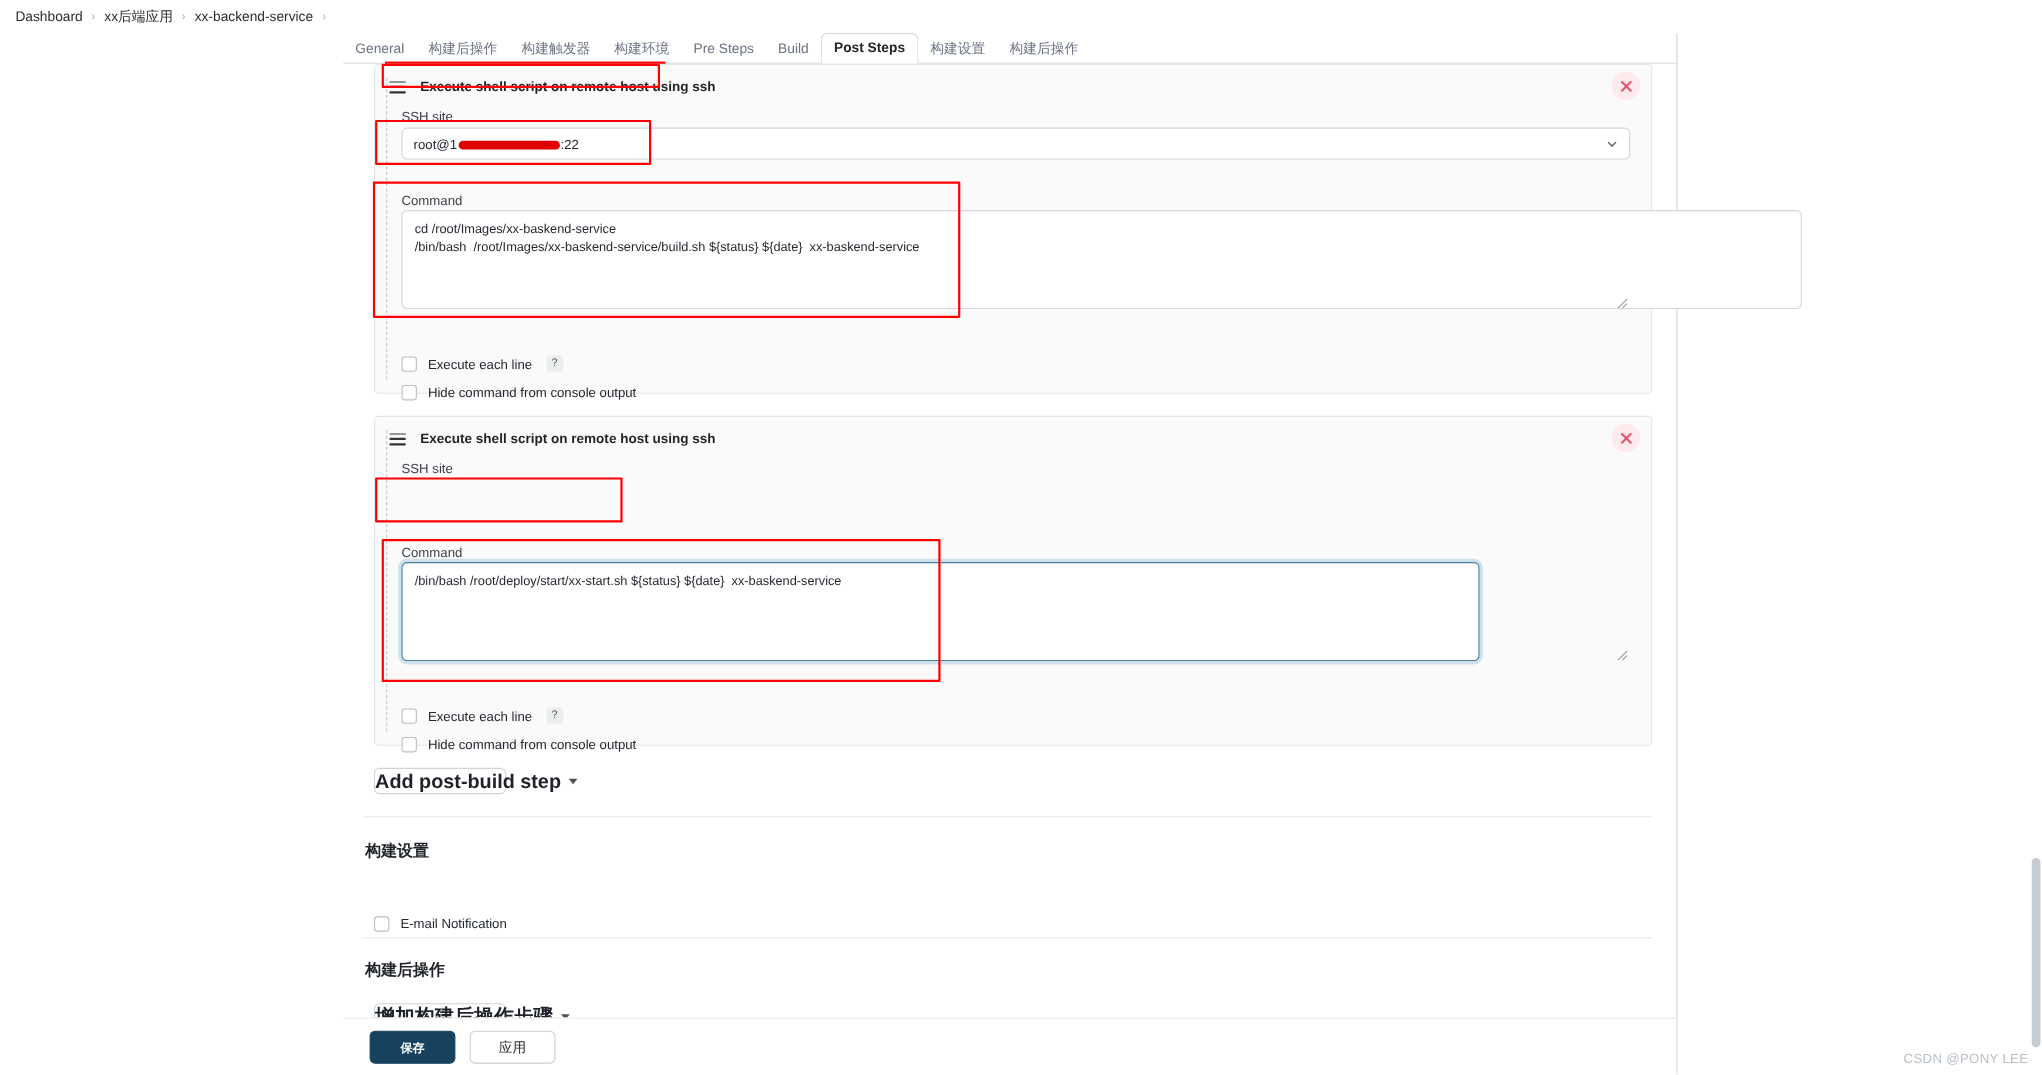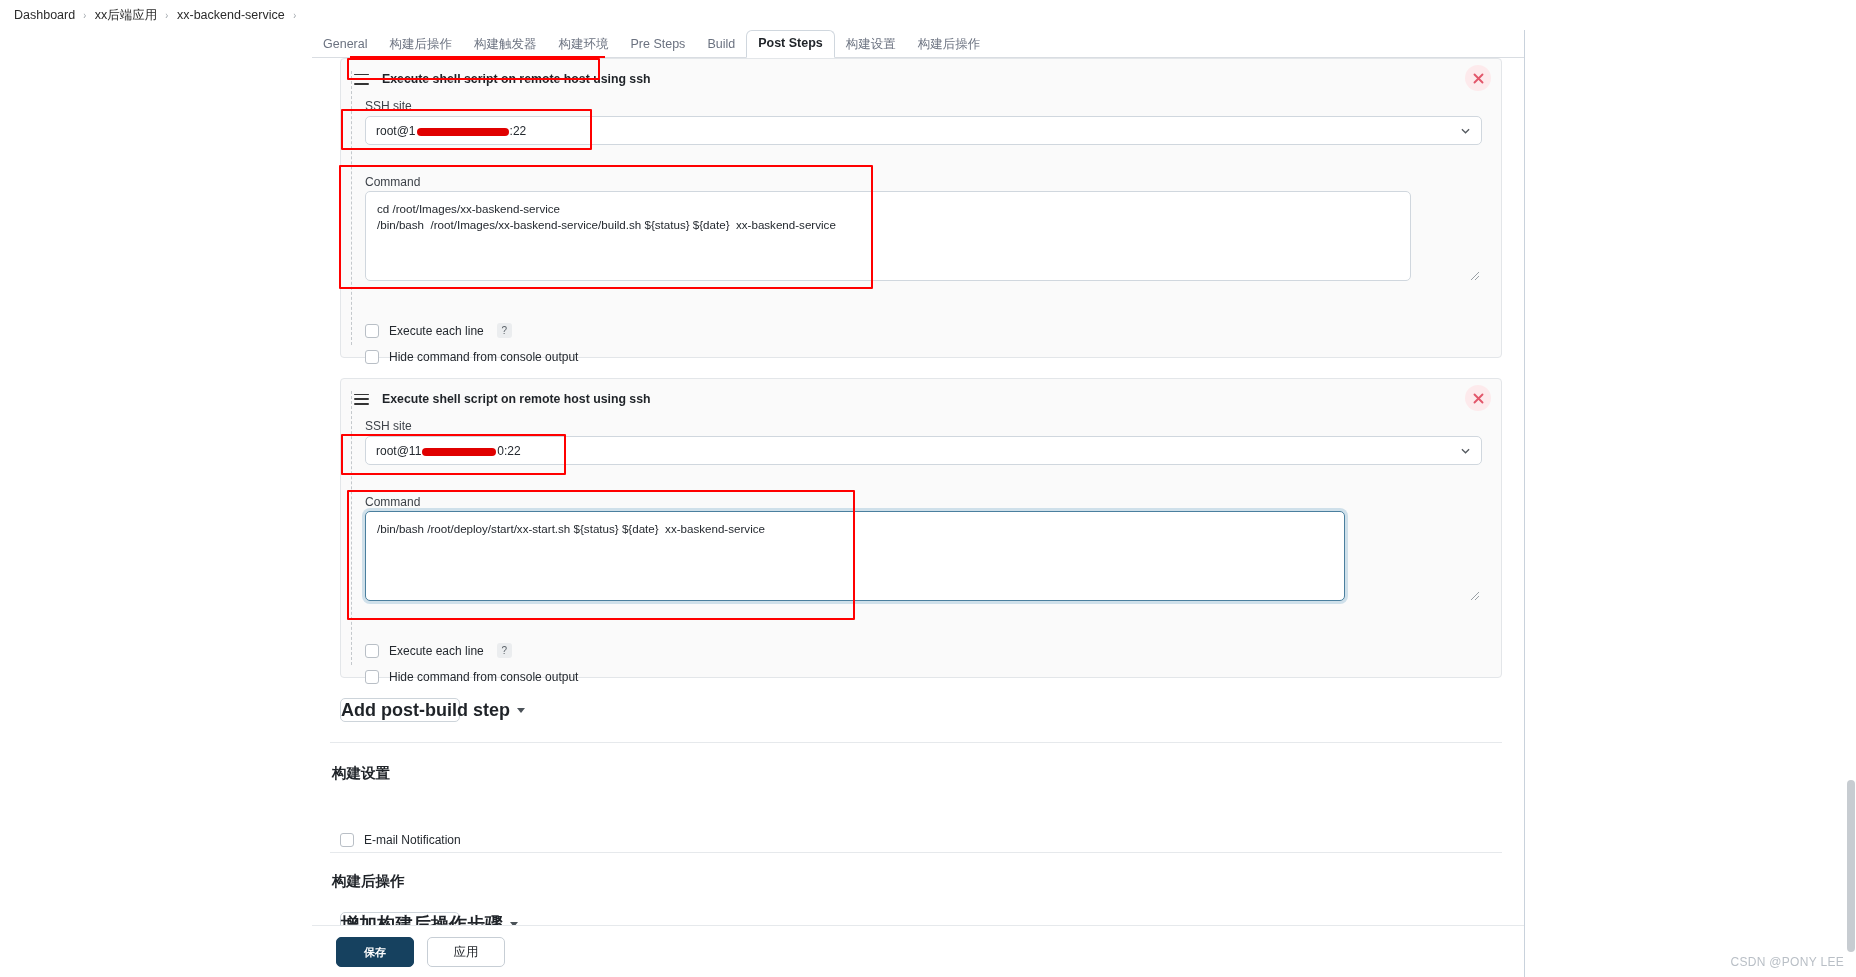--- a/index.html
+++ b/index.html
@@ -363,21 +363,21 @@
             <span class="redact" style="width:92px;"></span>
             <span>:22</span>
         </span>
         <svg class="chev" viewBox="0 0 10 10">
           <path d="M1 3 L5 7 L9 3" fill="none" stroke="#54595f" stroke-width="1.4"></path>
         </svg>
       </div>
 
       <div class="field-label" style="left:24px; top:116px;">Command</div>
 
-      <textarea class="textarea" style="left: 24px; top: 132px; width: 1046px; height: 90px;" spellcheck="false">cd /root/Images/xx-baskend-service
+      <textarea class="textarea" style="left: 24px; top: 132px; width: 1273px; height: 90px;" spellcheck="false">cd /root/Images/xx-baskend-service
 /bin/bash  /root/Images/xx-baskend-service/build.sh ${status} ${date}  xx-baskend-service</textarea>
       <svg class="resize-grip" style="left:1128px; top:211px;" viewBox="0 0 11 11">
         <path d="M10 2 L2 10 M10 6 L6 10" stroke="#9aa0a6" stroke-width="1" fill="none"></path>
       </svg>
 
       <div class="check-row" style="left:24px; top:237px;">
         <span class="cbox"></span>
         <span class="check-label">Execute each line</span>
         <span class="help-badge">?</span>
       </div>
@@ -403,30 +403,20 @@
       </div>
 
       <div class="close-btn">
         <svg width="11" height="11" viewBox="0 0 11 11">
           <path d="M1.5 1.5 L9.5 9.5 M9.5 1.5 L1.5 9.5" stroke="#e2566a" stroke-width="1.9" stroke-linecap="round"></path>
         </svg>
       </div>
 
       <div class="field-label" style="left:24px; top:40px;">SSH site</div>
 
-      <div class="select-wrap" style="left:24px; top:57px; width:1117px;">
-        <span class="select-text">
-          <span>root@11</span>
-            <span class="redact" style="width:74px;"></span>
-            <span>0:22</span>
-        </span>
-        <svg class="chev" viewBox="0 0 10 10">
-          <path d="M1 3 L5 7 L9 3" fill="none" stroke="#54595f" stroke-width="1.4"></path>
-        </svg>
-      </div>
 
       <div class="field-label" style="left:24px; top:116px;">Command</div>
 
       <textarea class="textarea focused" style="left: 24px; top: 132px; width: 980px; height: 90px;" spellcheck="false">/bin/bash /root/deploy/start/xx-start.sh ${status} ${date}  xx-baskend-service</textarea>
       <svg class="resize-grip" style="left:1128px; top:211px;" viewBox="0 0 11 11">
         <path d="M10 2 L2 10 M10 6 L6 10" stroke="#9aa0a6" stroke-width="1" fill="none"></path>
       </svg>
 
       <div class="check-row" style="left:24px; top:237px;">
         <span class="cbox"></span>

